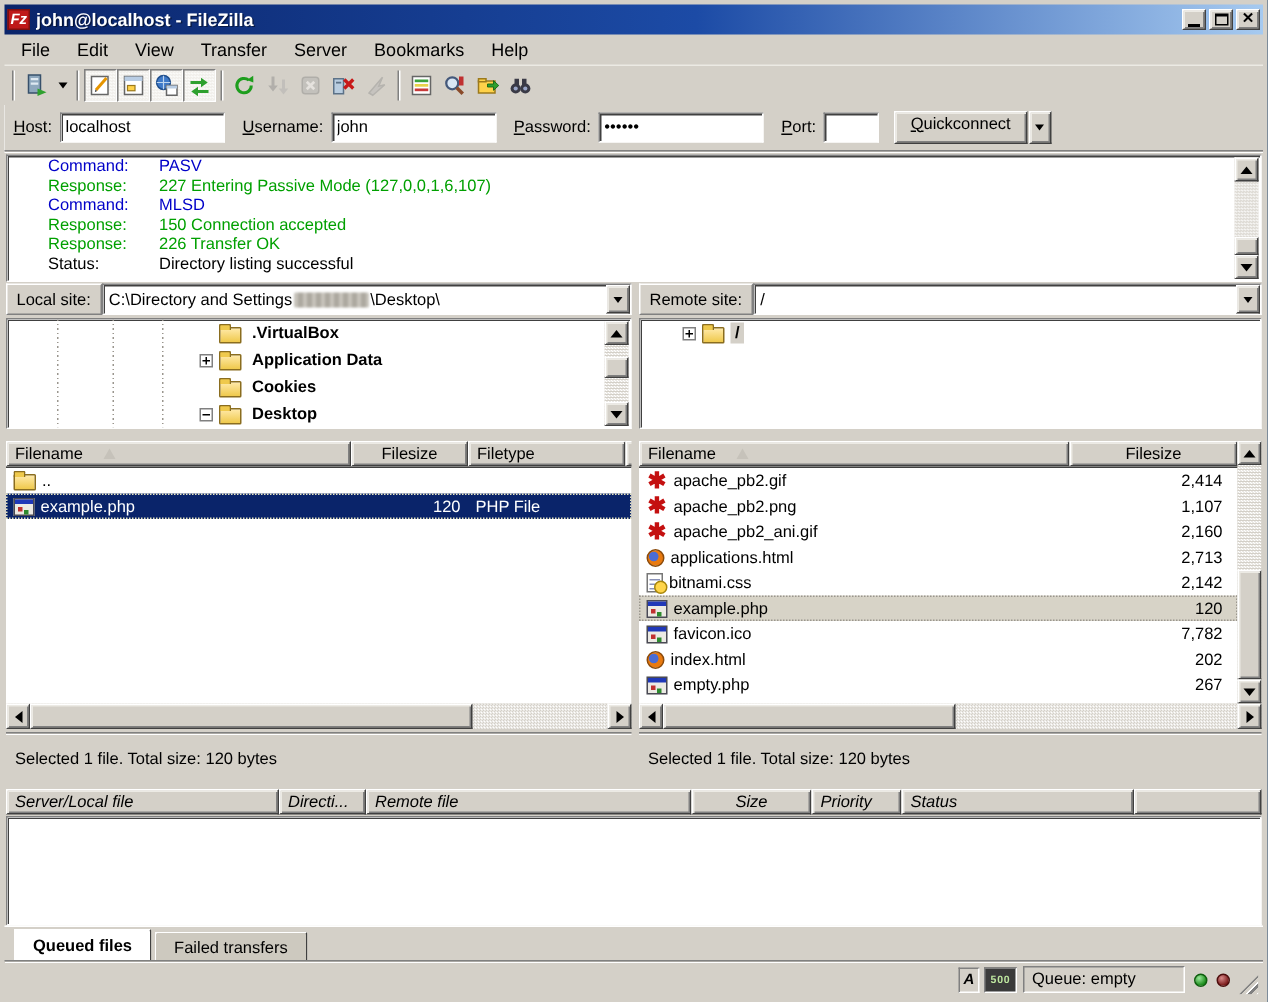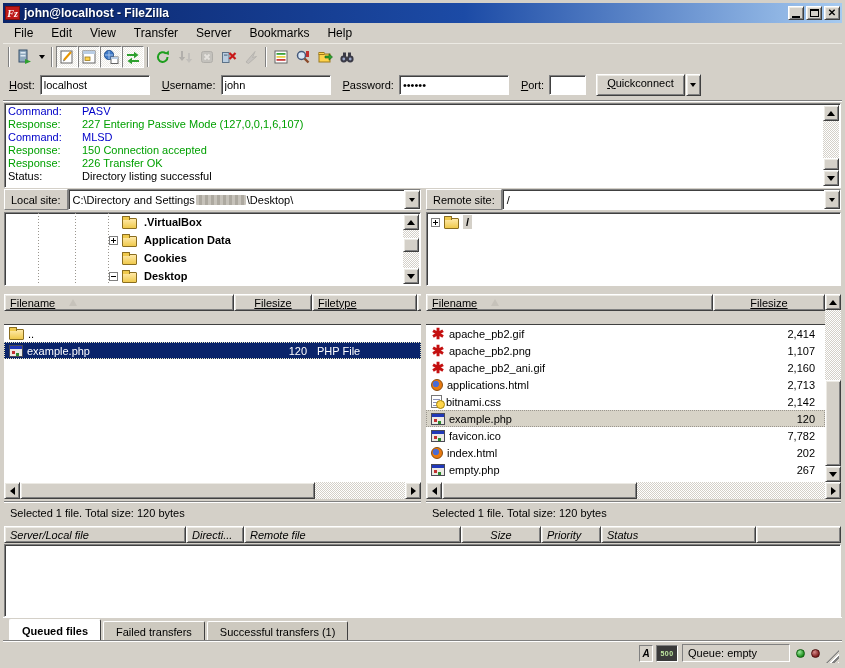--- a/index.html
+++ b/index.html
@@ -13,27 +13,27 @@
     outline:1px solid #404040;
     display:flex; flex-direction:column;
   }
 
   
   .raised{ background:#D4D0C8; border:1px solid; border-color:#FFFFFF #404040 #404040 #FFFFFF;
            box-shadow: inset 1px 1px 0 #ECEAE4, inset -1px -1px 0 #808080; }
   .sunken-field{ background:#FFFFFF; border:1px solid; border-color:#808080 #FFFFFF #FFFFFF #808080;
            box-shadow: inset 1px 1px 0 #404040; }
   .sunken-panel{ background:#FFFFFF; border:1px solid; border-color:#808080 #FFFFFF #FFFFFF #808080;
-           box-shadow: inset 1px 1px 0 #404040; }
+           box-shadow: inset 1px 1px 0 #404040; padding-left: 24px; }
 
   
   .titlebar{ height:20px; flex:none; display:flex; align-items:center; padding:0 2px;
     background:linear-gradient(90deg,#0A246A 0%,#1C4BA6 55%,#A6CAF0 100%); }
   .fz-logo{ width:15px; height:14px; background:#BF1818; color:#fff; font-weight:bold; font-size:10px;
-    display:flex; align-items:center; justify-content:center; margin-right:4px; border:1px solid #7E0E0E; font-style:italic;font-family:Liberation Serif, serif;}
+    display:flex; align-items:center; justify-content:center; margin-right:4px; border:1px solid #7E0E0E; font-style:italic;}
   .title-text{ color:#fff; font-weight:bold; font-size:12px; flex:1;
     text-shadow:1px 1px 0 rgba(0,0,0,.45); white-space:nowrap; overflow:hidden; }
   .tb-btn{ width:16px; height:14px; margin-left:2px; display:flex; align-items:center; justify-content:center; }
   .glyph-min{ width:8px; height:2px; background:#000; margin-top:7px; }
   .glyph-max{ width:9px; height:8px; border:1px solid #000; border-top-width:2px; }
   .glyph-x{ font-size:10px; font-weight:bold; line-height:10px; }
 
   
   .menubar{ height:21px; flex:none; display:flex; align-items:center; padding-left:2px; border-bottom:1px solid #ECEAE4;}
   .menu-item{ padding:21px 9px; font-size:12px; cursor:default; }
@@ -105,21 +105,21 @@
   .expander[data-exp="plus"],.expander[data-exp="minus"]{ visibility:visible; border:1px solid #808080; }
   .expander[data-exp="plus"]::before,.expander[data-exp="minus"]::before{
      content:""; position:absolute; left:1px; right:1px; top:3px; height:1px; background:#000;}
   .expander[data-exp="plus"]::after{ content:""; position:absolute; top:1px; bottom:1px; left:3px; width:1px; background:#000;}
   .tree-label{ padding:1px 3px;font-weight:bold; }
   .tree-label.selected{ background:#D4D0C8; }
 
   
   .list-block{ flex:1; display:flex; flex-direction:column; margin-top:8px; min-height:0; }
   .list-area{ flex:1; position:relative; display:flex; flex-direction:column; min-height:0; overflow:hidden;}
-  .list-head{ height:30px; flex:none; display:flex;text-decoration:underline; }
+  .list-head{ height:17px; flex:none; display:flex; }
   .col-h{ height:17px; display:flex; align-items:center; padding:0 5px; font-size:11px; overflow:hidden; white-space:nowrap; flex:none;}
   .col-h.right{ justify-content:center; }
   .sort-tri{ width:0; height:0; border-left:4px solid transparent; border-right:4px solid transparent;
      border-bottom:7px solid #C6C2BA; margin-left:14px; }
   .rows{ flex:1; background:#fff; overflow:hidden; border-top:1px solid #404040; }
   .frow{ height:17px; display:flex; align-items:center; white-space:nowrap; }
   .frow .cell{ display:flex; align-items:center; padding:0 5px; overflow:hidden; flex:none; height:17px;}
   .cell.num{ justify-content:flex-end; }
   .frow.sel-active{ background:var(--selection,#0A246A); color:#fff; outline:1px dotted #E9E6C0; outline-offset:-1px;}
   .frow.sel-inactive{ background:#D7D3C7; outline:1px dotted #9A968E; outline-offset:-1px;}
@@ -138,21 +138,21 @@
      font-weight:bold; text-align:center;}
   .ic[data-icon="apache-feather-icon"]::before{ content:"✱"; }
   .ic[data-icon="firefox-icon"]{ width:12px; height:12px; border-radius:50%;
      background:radial-gradient(circle at 38% 40%, #4A6CD4 0 34%, #E87A10 40% 100%); border:1px solid #8A4A0A;}
   .ic[data-icon="css-document-icon"]{ width:11px; height:13px; background:#fff; border:1px solid #777;}
   .ic[data-icon="css-document-icon"]::before{ content:""; position:absolute; left:1px; top:3px; width:7px; height:1px;
      background:#8A92B8; box-shadow:0 3px 0 #8A92B8, 0 6px 0 #8A92B8;}
   .ic[data-icon="css-document-icon"]::after{ content:""; position:absolute; right:-4px; bottom:-2px; width:7px; height:7px;
      border-radius:50%; background:#FFD54A; border:1px solid #A8860B;}
 
-  .panel-status{ height:22px; flex:none; display:flex; align-items:center; padding:4px 6px;
+  .panel-status{ height:22px; flex:none; display:flex; align-items:center; padding:17px 6px;
      border-top:1px solid #808080; box-shadow:inset 0 1px 0 #fff; margin-top:2px; }
 
   
   .queue{ flex:1; display:flex; flex-direction:column; margin:3px 1px 0 1px; min-height:0;font-style:italic;}
   .queue-head{ height:18px; flex:none; display:flex; }
   .queue-body{ flex:1; min-height:0; }
 
   
   .tabs{ height:23px; flex:none; display:flex; align-items:flex-end; padding-left:6px; border-top:1px solid #fff;}
   .tab{ height:19px; padding:2px 12px 0 12px; margin-right:2px; font-size:11px;
@@ -645,23 +645,20 @@
     <div class="queue-body sunken-panel"></div>
   </div>
 
   <div class="tabs">
     <div class="tab active">
         <span>Queued files</span>
       </div>
     <div class="tab">
         <span>Failed transfers</span>
       </div>
-    <div class="tab">
-        <span>Successful transfers (1)</span>
-      </div>
   </div>
 
   <div class="statusbar">
     <div class="sb-ind dtype">
         <span>A</span>
       </div>
     <div class="sb-ind speed">
         <span>500</span>
       </div>
     <div class="queue-status">

